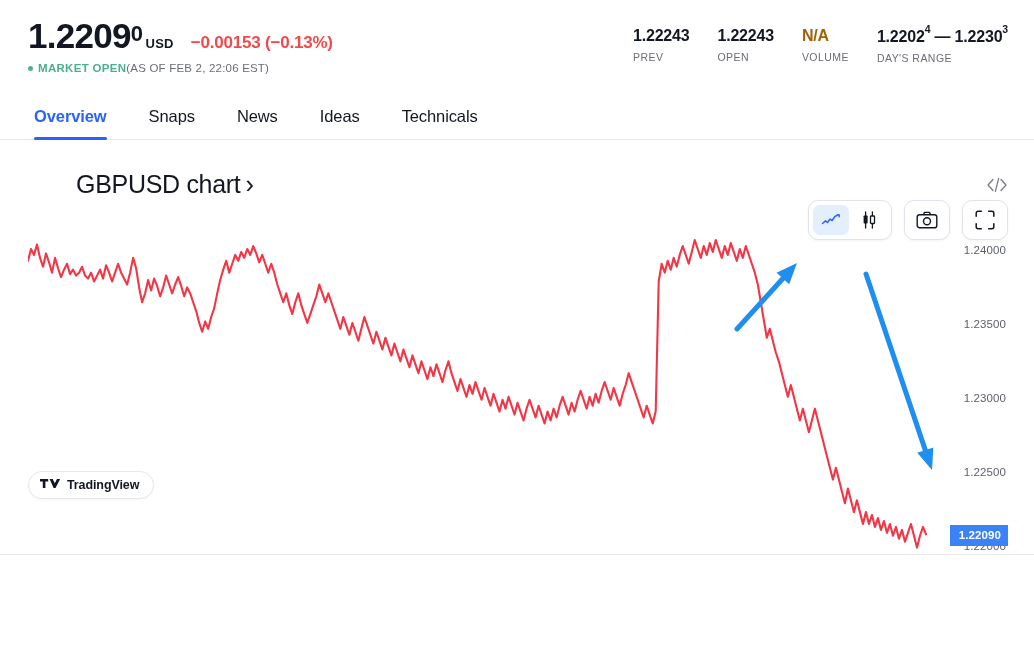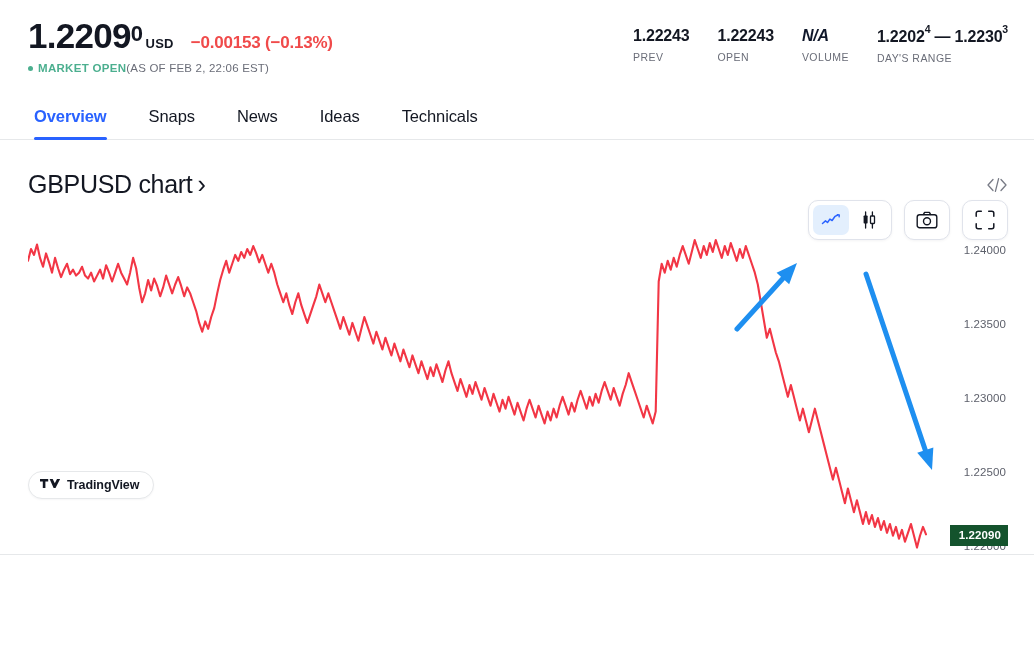--- a/index.html
+++ b/index.html
@@ -37,41 +37,41 @@
   .dot { width: 5px; height: 5px; border-radius: 50%; background: #4caf8f; display:inline-block; margin-right: 5px; }
   .market-open { color: #4caf8f; font-weight: 600; letter-spacing: 0.3px; }
   .market-asof { color: #6a6d78; margin-left: 0; letter-spacing: 0.2px; }
 
   .stats { display: flex; align-items: flex-start; gap: 0; padding-top: 8px; }
   .stat { text-align: left; padding-right: 0; }
   .stat + .stat { margin-left: 28px; }
   .stat-val { font-size: 16px; font-weight: 700; color: #131722; line-height: 1.25; letter-spacing: -0.2px; white-space: nowrap; }
   .stat-val .sup { font-size: 10.5px; vertical-align: super; position: relative; top: -3px; font-weight: 700; }
   .stat-lbl { font-size: 10.5px; color: #6a6d78; margin-top: 5px; letter-spacing: 0.45px; white-space: nowrap; }
-  .stat-na { font-weight: 700; color: #0f172a; font-style: italic; }
+  .stat-na { font-weight: 700; color: #a16207; }
 
   
   .tabs { position: relative; display: flex; align-items: center; padding: 0 28px; height: 48px; }
   .tabs:after {
     content: ""; position: absolute; left: 0; right: 0; bottom: 0;
     height: 1px; background: #e6e8ea;
   }
   .tab {
     font-size: 16.5px; color: #131722; margin-right: 42px; cursor: pointer;
     position: relative; height: 48px; display: flex; align-items: center; letter-spacing: -0.1px;
   }
   .tab.active { color: #2962ff; font-weight: 600; margin-left: 6px; }
   .tab.active:after {
     content: ""; position: absolute; left: 0; right: 0; bottom: 0;
     height: 3px; background: #2962ff; border-radius: 2px; z-index: 2;
   }
 
   
   .chart-section { position: relative; padding: 0 26px 0 28px; }
-  .chart-head { display: flex; align-items: center; justify-content: space-between; padding-top: 30px; }
+  .chart-head { display: flex; align-items: center; justify-content: space-between; padding-top: 30px; margin-left: 48px; }
   .chart-title {
     font-size: 25px; color: #131722; font-weight: 400; letter-spacing: -0.3px; cursor: pointer;
   }
   .chart-title .chev { margin-left: 5px; color: #131722; font-weight: 300; }
   .embed-icon { color: #787b86; cursor: pointer; display: flex; align-items: center; }
 
   .chart-toolbar {
     position: absolute; right: 26px; top: 60px;
     display: flex; align-items: center; gap: 12px;
   }
@@ -225,21 +225,21 @@
             <polygon points="904,255 889.242773257178,237.81063529792513 905.353874013103,232.38546871684835" fill="#1e8ff0"></polygon>
           </g>
       </svg>
 
       <div class="y-labels">
         <div class="y-lbl" id="ylbl0" style="top: 28.9565px; text-align: right;">1.24000</div>
         <div class="y-lbl" id="ylbl1" style="top: 102.87px;">1.23500</div>
         <div class="y-lbl" id="ylbl2" style="top: 176.783px;">1.23000</div>
         <div class="y-lbl" id="ylbl3" style="top: 250.696px;">1.22500</div>
         <div class="y-lbl" id="ylbl4" style="top: 324.609px;">1.22000</div>
-        <div class="price-tag" id="pricetag" style="top: 310.304px; background: #14532d;">1.22090</div>
+        <div class="price-tag" id="pricetag" style="top: 310.304px; background: #3b82f6;">1.22090</div>
       </div>
     </div>
 
     <div class="tv-badge">
       <svg width="20" height="13" viewBox="0 0 20 13">
         <path d="M0 0h8.2v2.6H5.4V9H2.8V2.6H0z" fill="#131722"></path>
         <path d="M9.6 0h3.1l2.1 4.3L17 0h3.1l-4.6 9h-1.9z" fill="#131722"></path>
       </svg>
       <span class="tv-badge-text">TradingView</span>
     </div>

